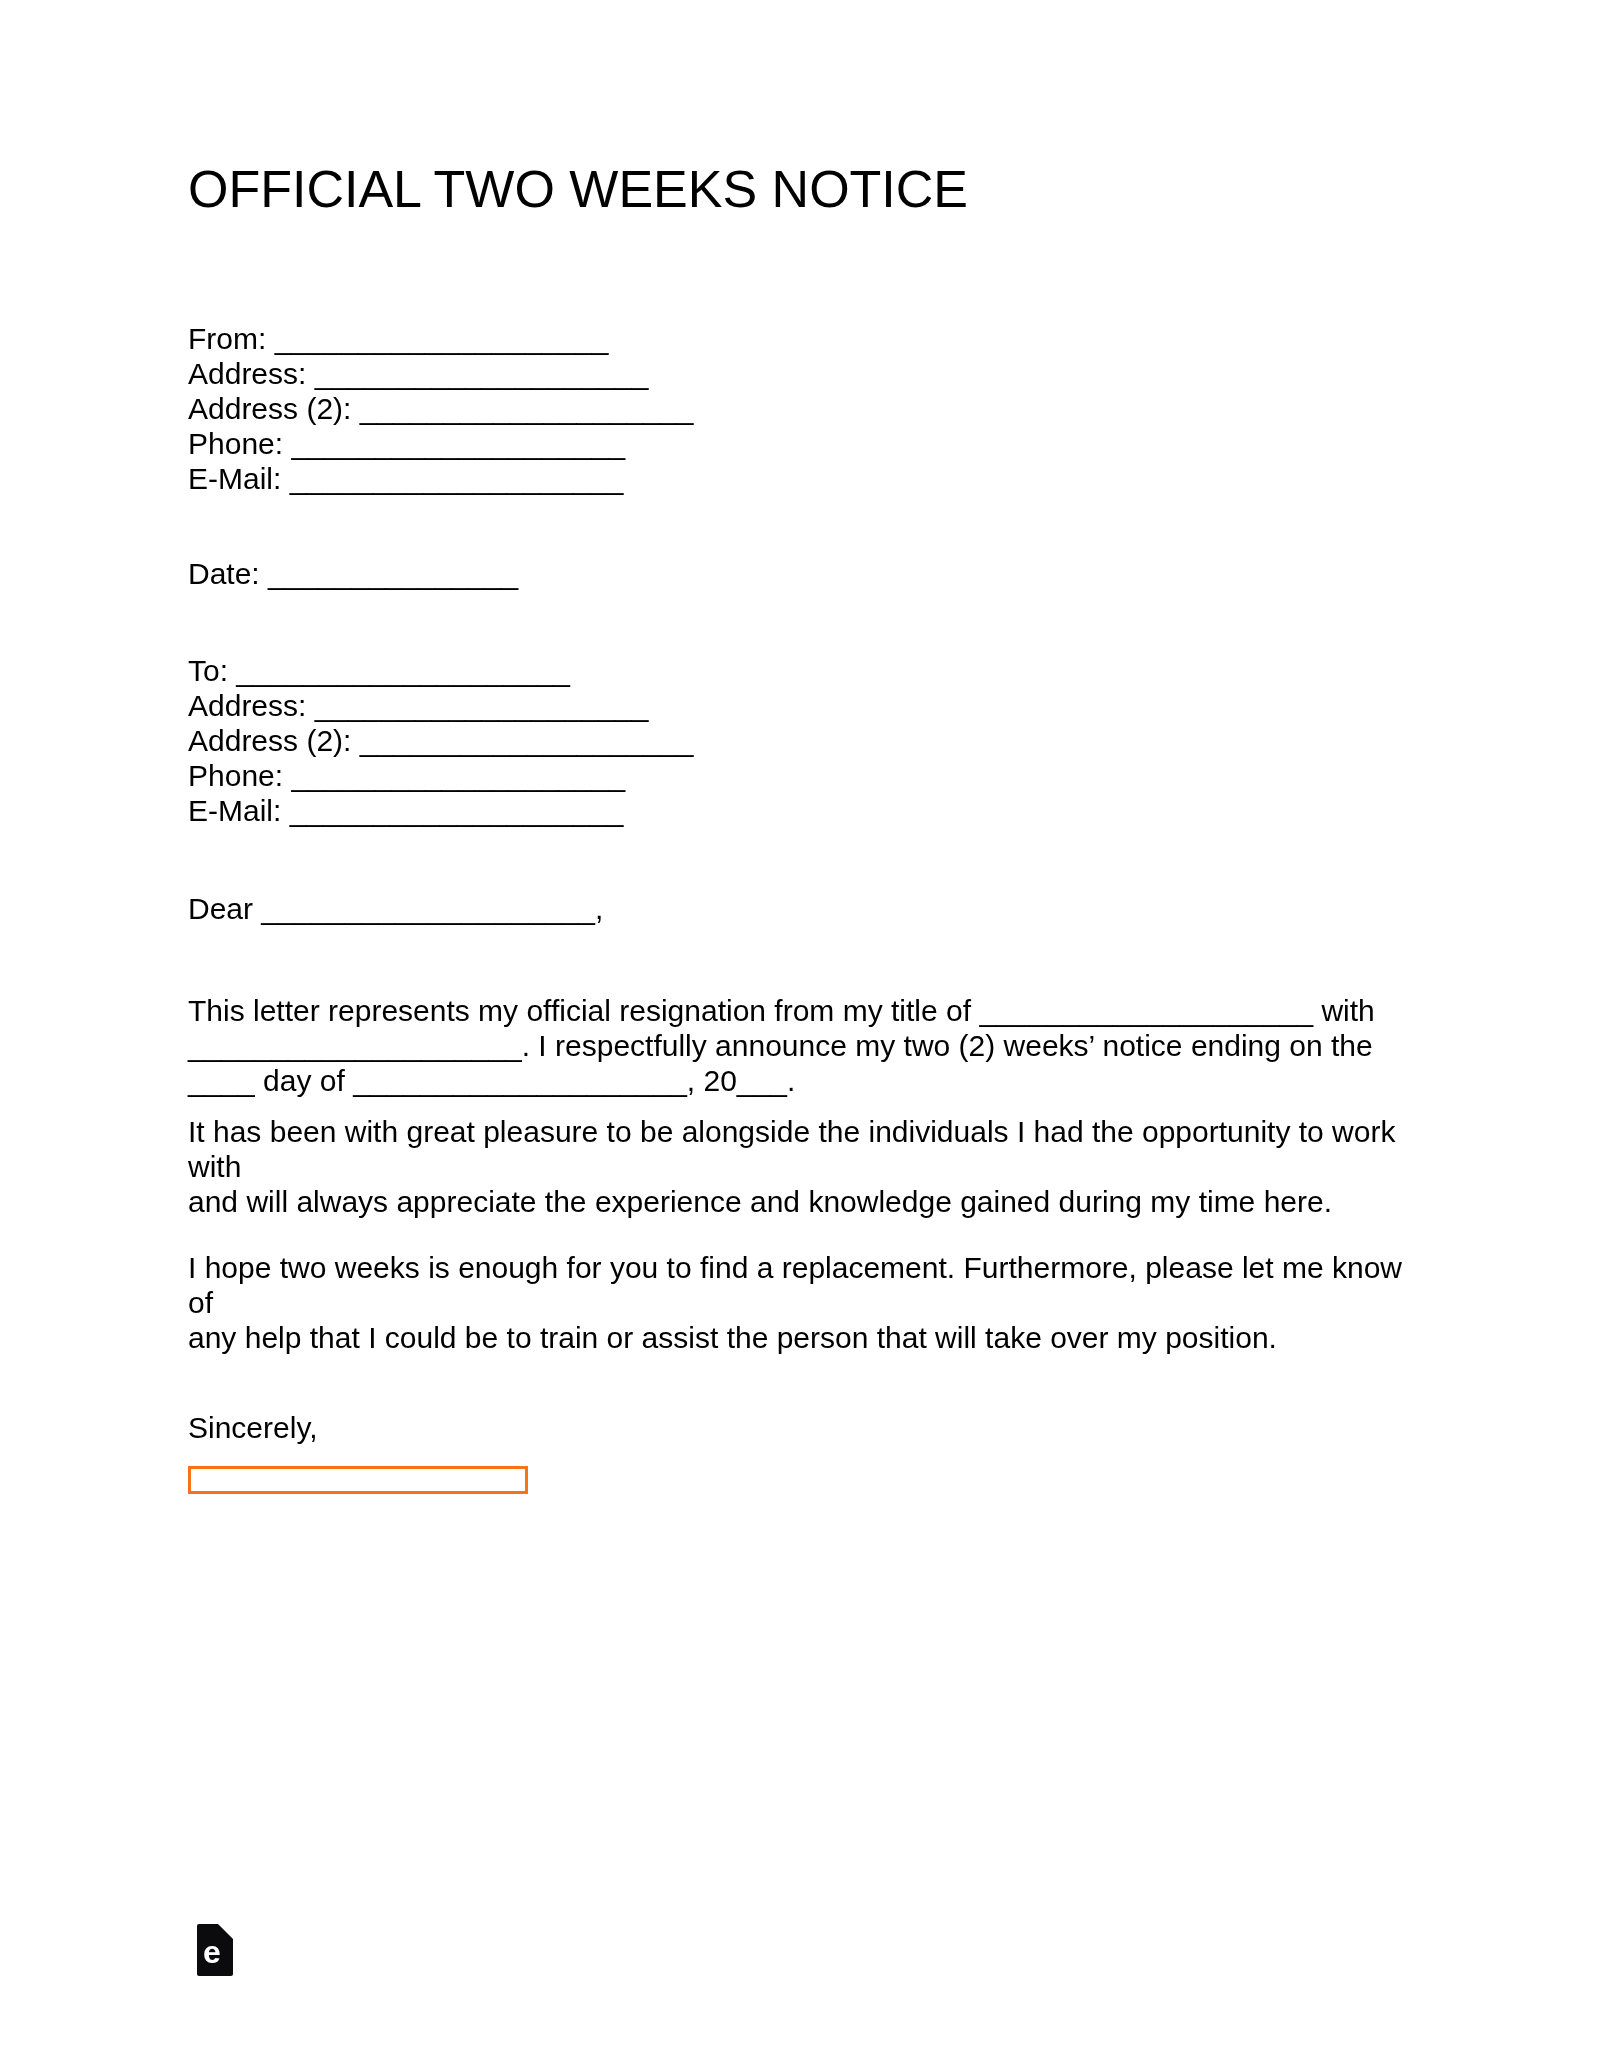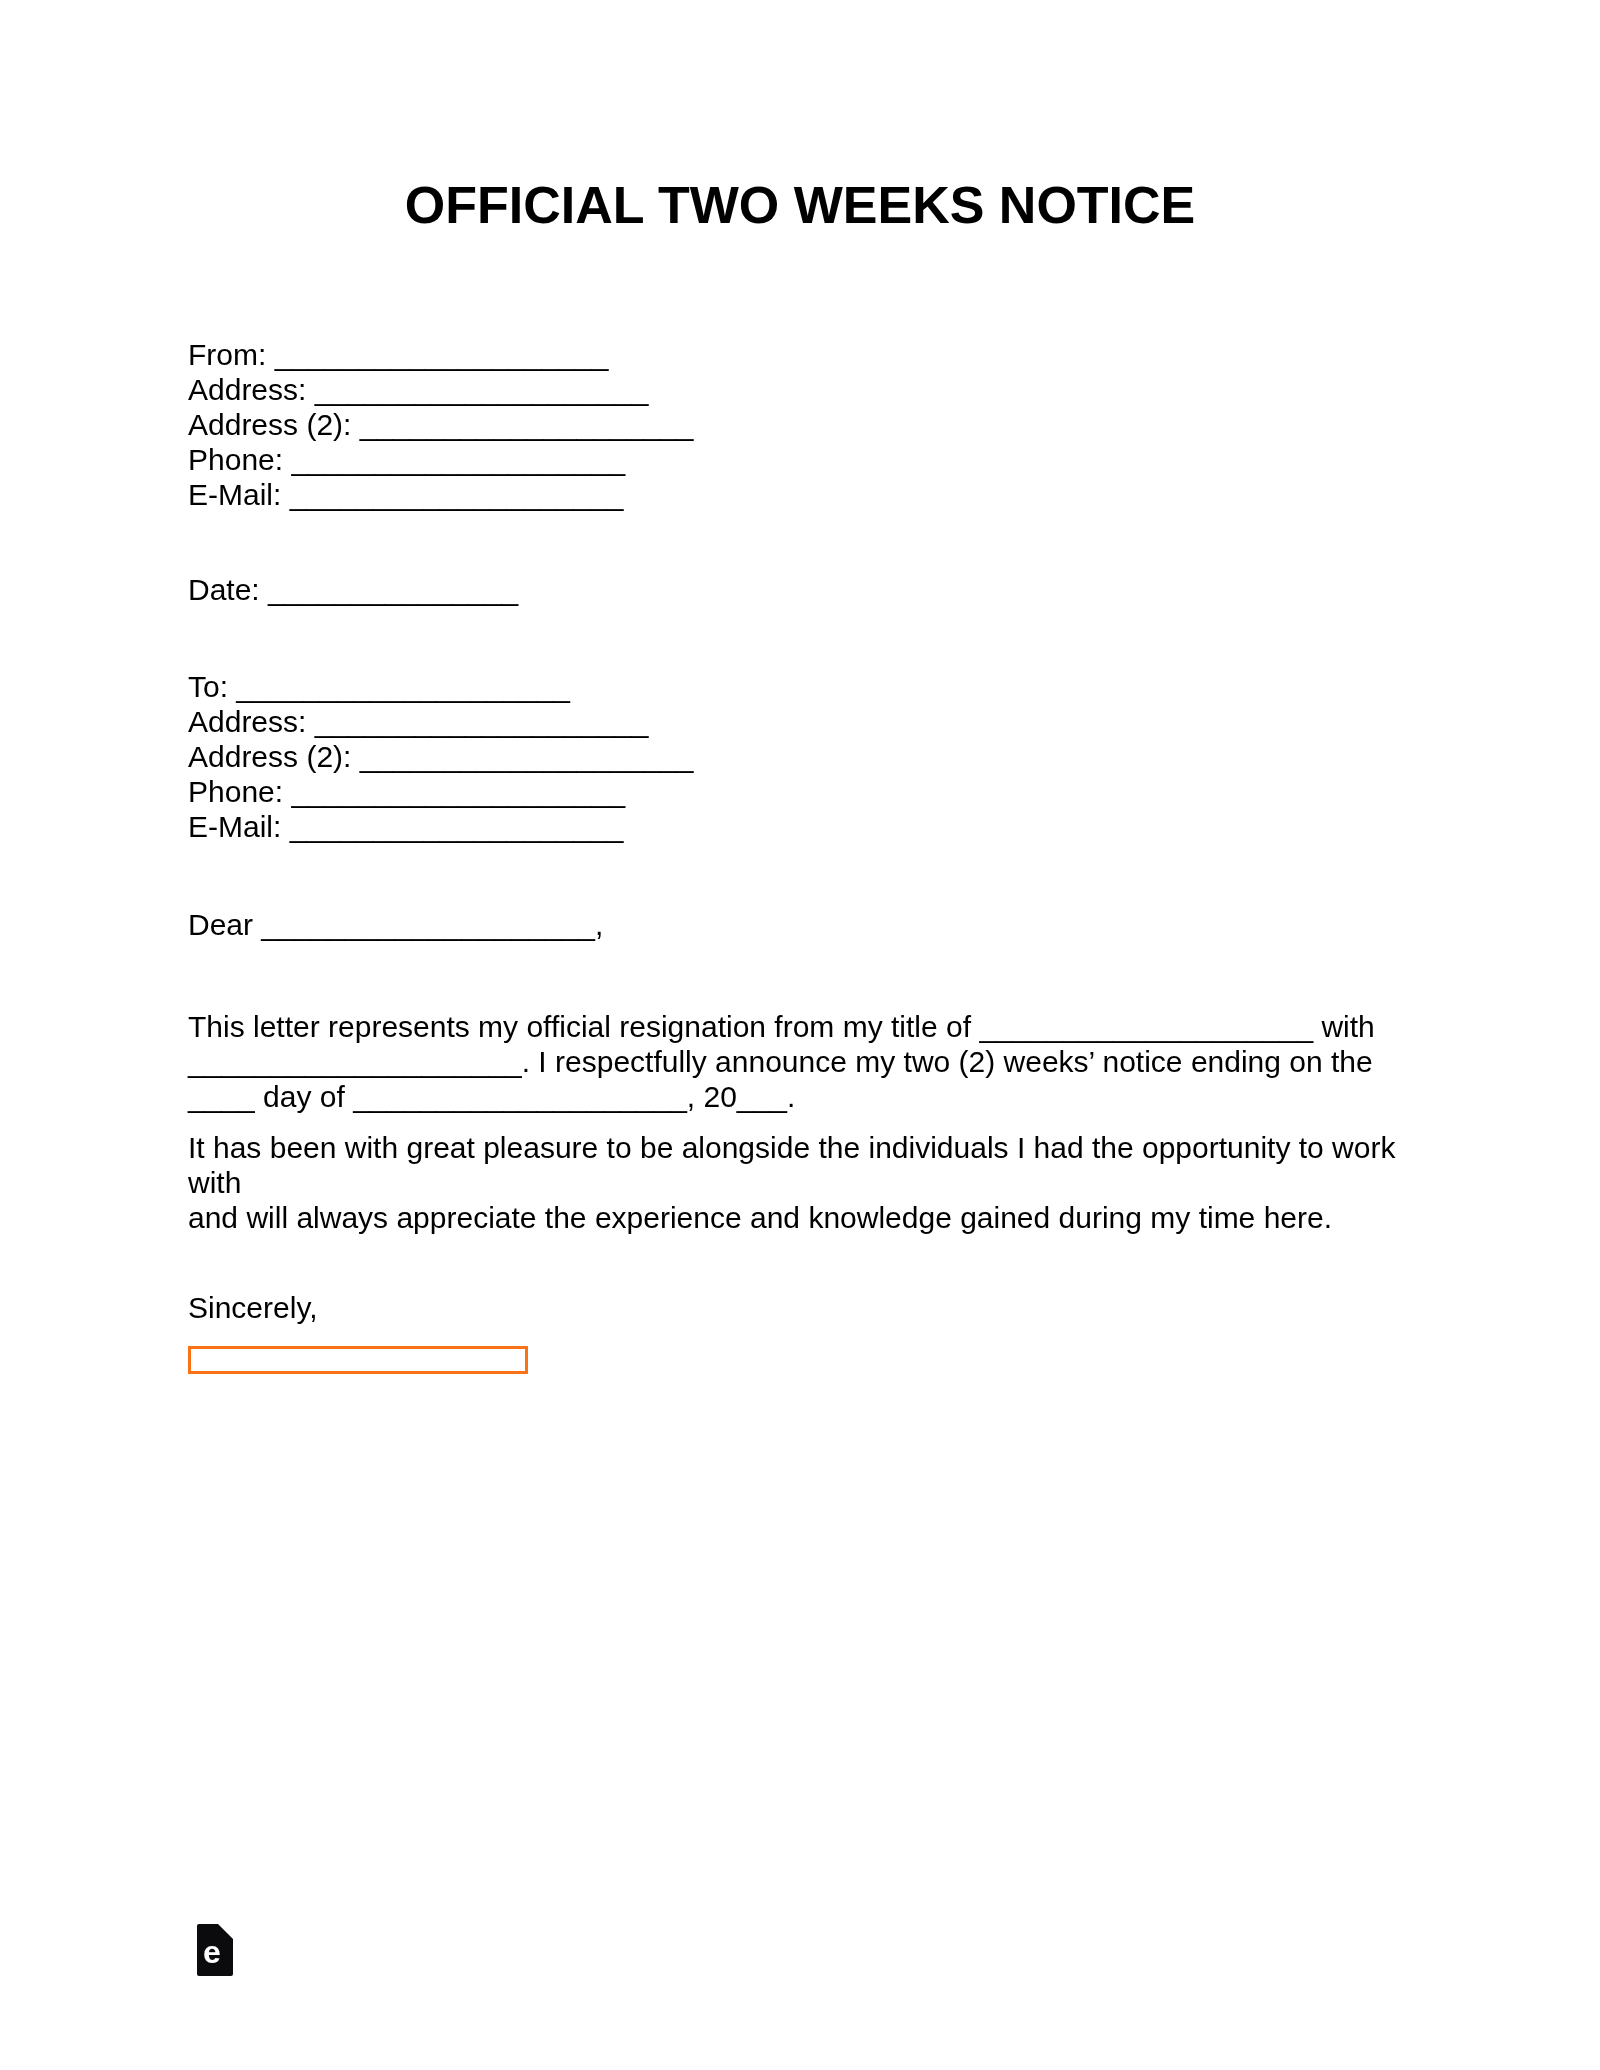--- a/index.html
+++ b/index.html
@@ -9,25 +9,24 @@
     height: 2070px;
     background: #ffffff;
     box-sizing: border-box;
     padding: 159px 188px 0 188px;
     font-family: "Liberation Sans", sans-serif;
     font-size: 30px;
     line-height: 35px;
     color: #000000;
   }
   .title {
-    margin: 16px;
-    text-align: center;
+    margin: 0;
     font-size: 52px;
     line-height: 60px;
-    font-weight: bold;
+    font-weight: normal;
     letter-spacing: 0;
   }
   .block { margin: 0; }
   .sender-block    { margin-top: 102px; }
   .date-line       { margin-top: 60px; }
   .recipient-block { margin-top: 62px; }
   .salutation      { margin-top: 63px; }
   .para-1          { margin-top: 67px; }
   .para-2          { margin-top: 16px; }
   .para-3          { margin-top: 31px; }
@@ -107,20 +106,21 @@
     <span class="addr-line">Phone: ____________________</span>
     <span class="addr-line">E-Mail: ____________________</span>
   </div>
 
   <div class="block salutation">Dear ____________________,</div>
 
   <p class="block para-1"><span>This letter represents my official resignation from my title of ____________________ with</span><br><span>____________________. I respectfully announce my </span><span class="bold-seg">two (2) weeks’ notice</span><span> ending on the</span><br><span>____ day of ____________________, 20___.</span></p>
 
   <p class="block para-2"><span>It has been with great pleasure to be alongside the individuals I had the opportunity to work with</span><br><span>and will always appreciate the experience and knowledge gained during my time here.</span></p>
 
+  <p class="block para-3"><span>I hope two weeks is enough for you to find a replacement. Furthermore, please let me know of</span><br><span>any help that I could be to train or assist the person that will take over my position.</span></p>
 
   <div class="block closing">Sincerely,</div>
 
   <div class="sig-box">
     <span class="sig-underline">____________________</span>
   </div>
 
   <div class="logo">
     <span class="corner-cut"></span>
     <span class="corner-fold"></span>

